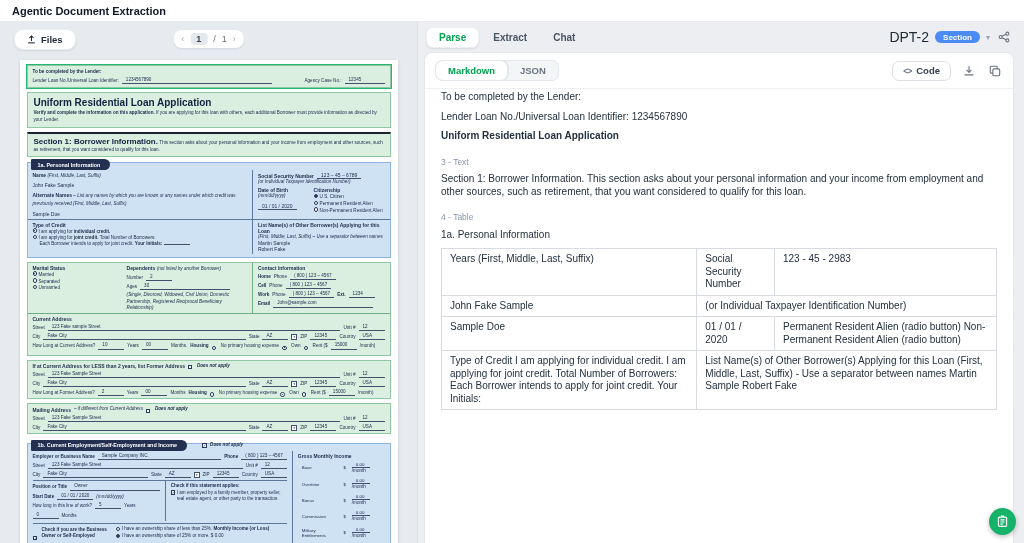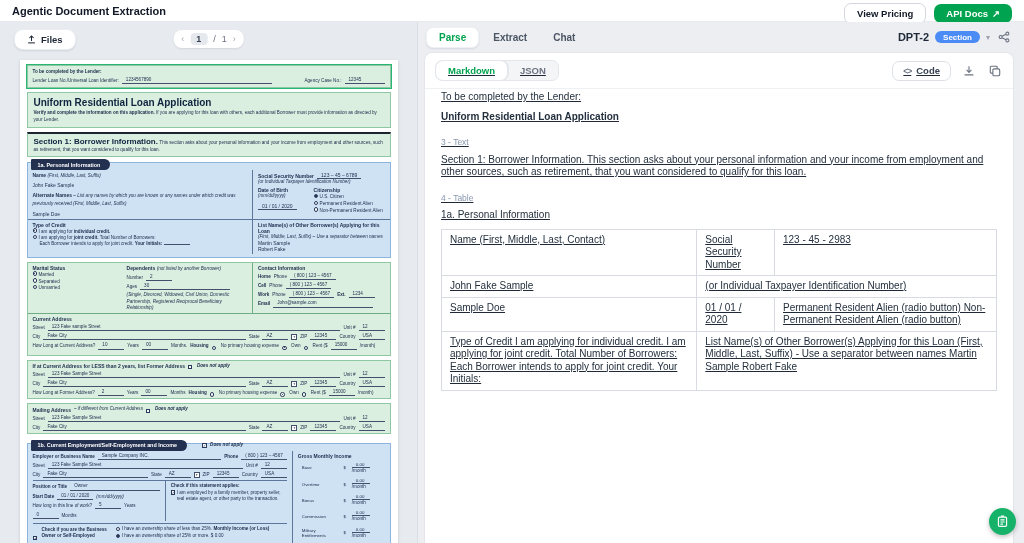--- a/index.html
+++ b/index.html
@@ -51,52 +51,45 @@
   .d-green-h { border-top:0.7px solid #6fae85; }
   .gross td { font-size:4.4px; padding:1px 2px; }
   .gross .u { min-width:18px; }
 
   
   .right { flex:1; background:#eceef2; display:flex; flex-direction:column; overflow:hidden; }
   .tabbar { height:30px; display:flex; align-items:center; padding:0 12px 0 8px; gap:2px; }
   .tab { font-size:10px; font-weight:600; color:#4b5563; padding:4px 12px; border-radius:7px; cursor:pointer; }
   .tab.active { background:#fff; color:#00a34f; box-shadow:0 1px 2px rgba(30,40,60,.10); border:1px solid #eef0f3; }
   .tab-right { margin-left:auto; display:flex; align-items:center; gap:6px; }
-  .model-name { font-size:11px; font-weight:700; color:#1f2937; }
+  .model-name { font-size:14px; font-weight:400; color:#1f2937; }
   .badge { background:#4b8bf5; color:#fff; font-size:8px; font-weight:700; border-radius:999px; padding:1.5px 8px; }
   .caret { color:#9ca3af; font-size:8px; cursor:pointer; }
   .icon-btn { background:none; border:none; cursor:pointer; color:#6b7280; display:flex; align-items:center; padding:2px; }
-  .card { flex:1; background:#fff; border:1px solid #e3e6ea; border-bottom:none; border-radius:8px 8px 0 0; margin:0 10px 0 6px; display:flex; flex-direction:column; overflow:hidden;text-decoration:underline; }
+  .card { flex:1; background:#fff; border:1px solid #e3e6ea; border-bottom:none; border-radius:8px 8px 0 0; margin:0 10px 0 6px; display:flex; flex-direction:column; overflow:hidden; }
   .card-top { display:flex; align-items:center; justify-content:space-between; padding:7px 10px; border-bottom:1px solid #eef0f3; }
   .seg { display:flex; background:#f3f5f7; border:1px solid #e3e6ea; border-radius:7px; overflow:hidden; }
   .seg-item { font-size:9.5px; font-weight:600; padding:4px 12px; color:#6b7280; cursor:pointer; }
   .seg-item.active { background:#fff; color:#00a34f; border-right:1px solid #e3e6ea; border-radius:7px; box-shadow:0 0 0 1px #e3e6ea; }
   .card-top-right { display:flex; align-items:center; gap:10px; }
   .btn-code { font-size:9.5px; font-weight:600; color:#374151; background:#fff; border:1px solid #dde1e6; border-radius:7px; padding:3.5px 10px; display:flex; gap:5px; align-items:center; cursor:pointer; }
   .content { flex:1; overflow:hidden; padding:2px 16px 0; font-size:10px; line-height:12.5px; color:#24303e; }
   .chunk-label { font-size:8.5px; color:#8796ad; margin:13px 0 5px; }
   .content p { margin:0 0 7px; }
   .b { font-weight:bold; }
   .md-table { border-collapse:collapse; width:100%; margin:2px 0 6px; }
   .md-table td { border:1px solid #d8dce2; padding:4px 8px; font-size:10px; vertical-align:top; line-height:12.5px; }
 
   .fab { position:fixed; right:8px; bottom:8px; width:27px; height:27px; border-radius:50%; background:#17b269; border:none; box-shadow:0 2px 5px rgba(0,0,0,.25); cursor:pointer; display:flex; align-items:center; justify-content:center; }
 </style>
 </head>
 <body>
 
 <header class="hdr">
   <div class="hdr-title">Agentic Document Extraction</div>
-  <div class="hdr-actions">
-    <button class="btn-pricing">View Pricing</button>
-    <button class="btn-api">
-        <span>API Docs</span>
-        <span>↗</span>
-      </button>
-  </div>
 </header>
 
 <div class="main">
 
   <section class="left">
     <div class="left-toolbar">
       <button class="btn-files">
         <svg width="9" height="9" viewBox="0 0 12 12" fill="none" stroke="#1f2937" stroke-width="1.4">
             <path d="M6 8V1.5M3.2 4L6 1.2 8.8 4"></path>
             <path d="M1.5 10.5h9"></path>
@@ -484,38 +477,39 @@
                 <rect x="4.5" y="4.5" width="8" height="8" rx="1.5"></rect>
                 <path d="M9.5 4.5v-2a1 1 0 0 0-1-1h-6a1 1 0 0 0-1 1v6a1 1 0 0 0 1 1h2"></path>
               </svg>
           </button>
         </div>
       </div>
 
       <div class="content">
         <div>
           <p>To be completed by the Lender:</p>
+          <p>Lender Loan No./Universal Loan Identifier: 1234567890</p>
         </div>
 
         <div>
           <p class="b" style="margin-bottom:1px">Uniform Residential Loan Application</p>
         </div>
 
         <div>
           <div class="chunk-label">3 - Text</div>
           <p>Section 1: Borrower Information. This section asks about your personal information and your income from employment and other sources, such as retirement, that you want considered to qualify for this loan.</p>
         </div>
 
         <div>
           <div class="chunk-label">4 - Table</div>
           <p>1a. Personal Information</p>
           <table class="md-table">
             <tbody>
                 <tr>
-              <td style="width:46%">Name (First, Middle, Last, Contact)</td>
+              <td style="width:46%">Years (First, Middle, Last, Suffix)</td>
               <td style="width:14%">Social Security Number</td>
               <td style="width:40%">123 - 45 - 2983</td>
             </tr>
             <tr>
               <td>John Fake Sample</td>
               <td colspan="2">(or Individual Taxpayer Identification Number)</td>
             </tr>
             <tr>
               <td>Sample Doe</td>
               <td>01 / 01 / 2020</td>

